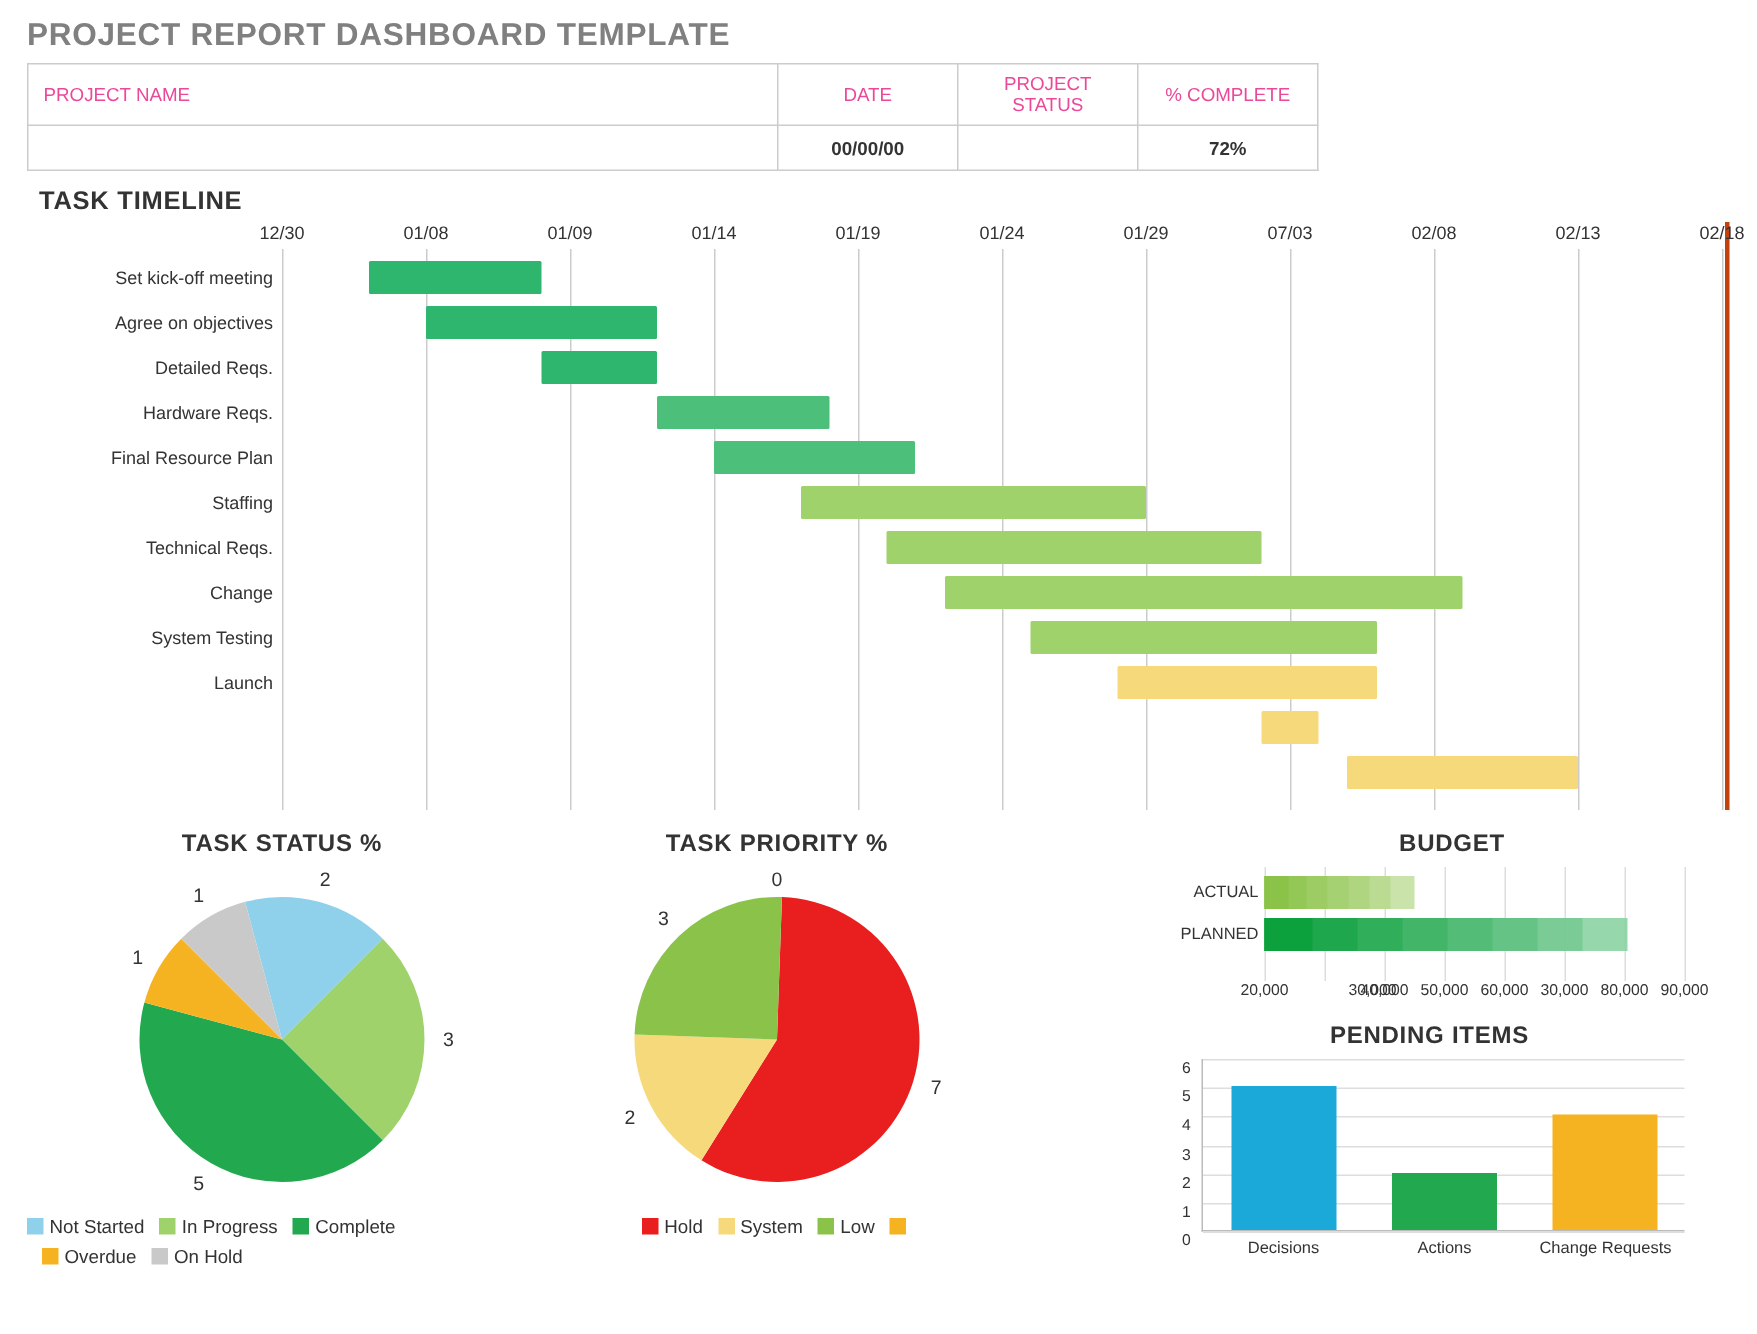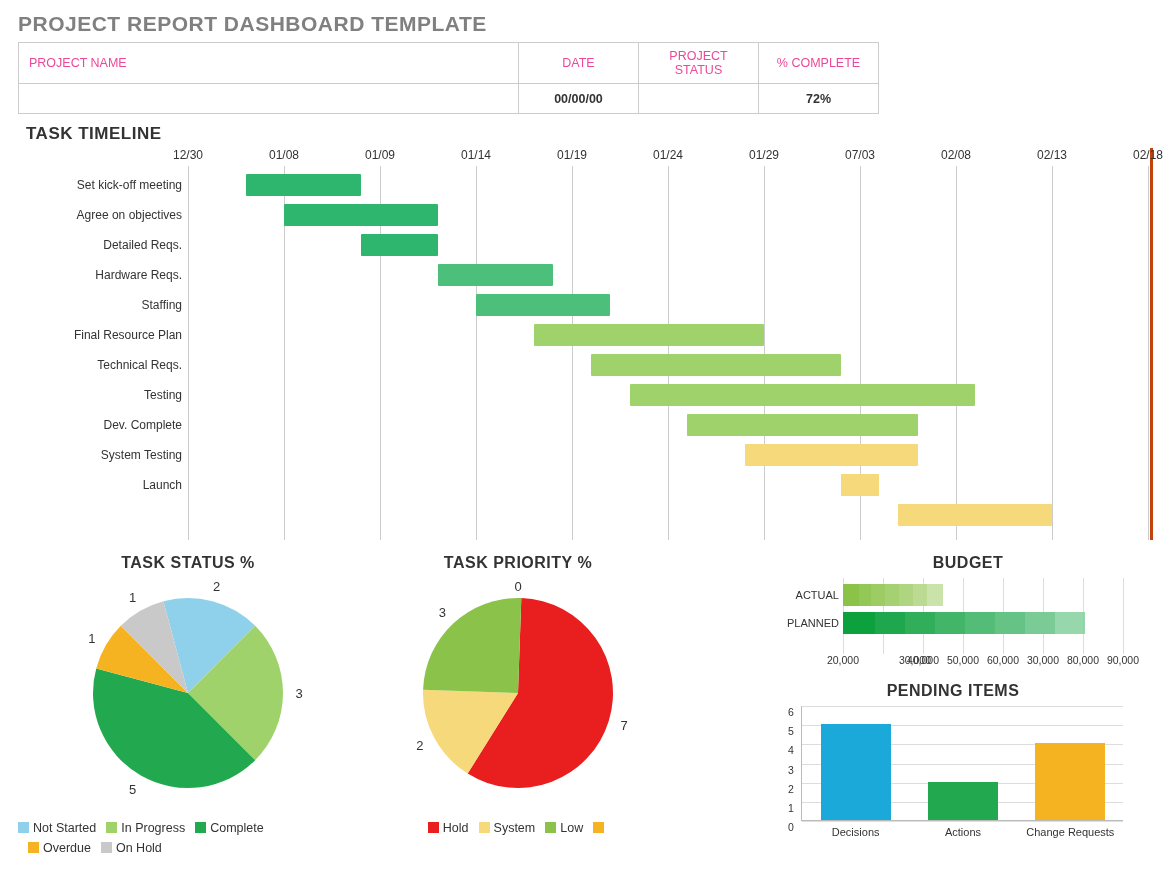--- a/index.html
+++ b/index.html
@@ -35,21 +35,21 @@
   .gantt-grid { position: absolute; top: 18px; bottom: 0; border-left: 1px solid #ccc; }
   .gantt-tick { position: absolute; top: 0; font-size: 12px; transform: translateX(-50%); color: #333; }
   .gantt-bar { position: absolute; height: 22px; border-radius: 1px; }
 
   
   .lower { display: flex; gap: 10px; margin-top: 14px; }
   .panel { flex: 0 0 auto; }
   .panel h3 { font-size: 16px; font-weight: 700; letter-spacing: 0.5px; text-align: center; margin-bottom: 6px; }
   .pie { position: relative; }
   .pie-label { position: absolute; font-size: 13px; transform: translate(-50%,-50%); }
-  .legend { font-size: 12.5px; margin-top: 10px; line-height: 20px; }
+  .legend { font-size: 12.5px; line-height: 20px; }
   .legend span.sw { display:inline-block; width:11px; height:11px; margin: 0 4px 0 10px; vertical-align: -1px; }
   .legend span.sw:first-child { margin-left: 0; }
 
   
   .budget-chart { position: relative; width: 340px; height: 90px; margin-top:6px; }
   .budget-row { position: absolute; left: 60px; right: 0; height: 22px; }
   .budget-lbl { position:absolute; left:0; width:56px; text-align:right; font-size:11px; line-height:22px; }
   .budget-seg { position: absolute; top:0; height:100%; opacity:0.85; }
   .budget-axis { position:absolute; left:60px; right:0; bottom:0; height:14px; }
   .budget-tick { position:absolute; font-size:10.5px; transform:translateX(-50%); top:0; }
@@ -86,25 +86,24 @@
   </table>
 
 <h2 class="section">TASK TIMELINE</h2>
 
 <div class="gantt-wrap">
   <div class="gantt-labels" id="gantt-labels">
       <div>Set kick-off meeting</div>
       <div>Agree on objectives</div>
       <div>Detailed Reqs.</div>
       <div>Hardware Reqs.</div>
+      <div>Final Resource Plan</div>
       <div>Staffing</div>
-      <div>Final Resource Plan</div>
       <div>Technical Reqs.</div>
-      <div>Testing</div>
-      <div>Dev. Complete</div>
+      <div>Change</div>
       <div>System Testing</div>
       <div>Launch</div>
     </div>
   <div class="gantt-chart" id="gantt-chart">
       <div class="gantt-grid" style="left: 0px;"></div>
       <div class="gantt-tick" style="left: 0px;">12/30</div>
       <div class="gantt-grid" style="left: 96px;"></div>
       <div class="gantt-tick" style="left: 96px;">01/08</div>
       <div class="gantt-grid" style="left: 192px;"></div>
       <div class="gantt-tick" style="left: 192px;">01/09</div>

